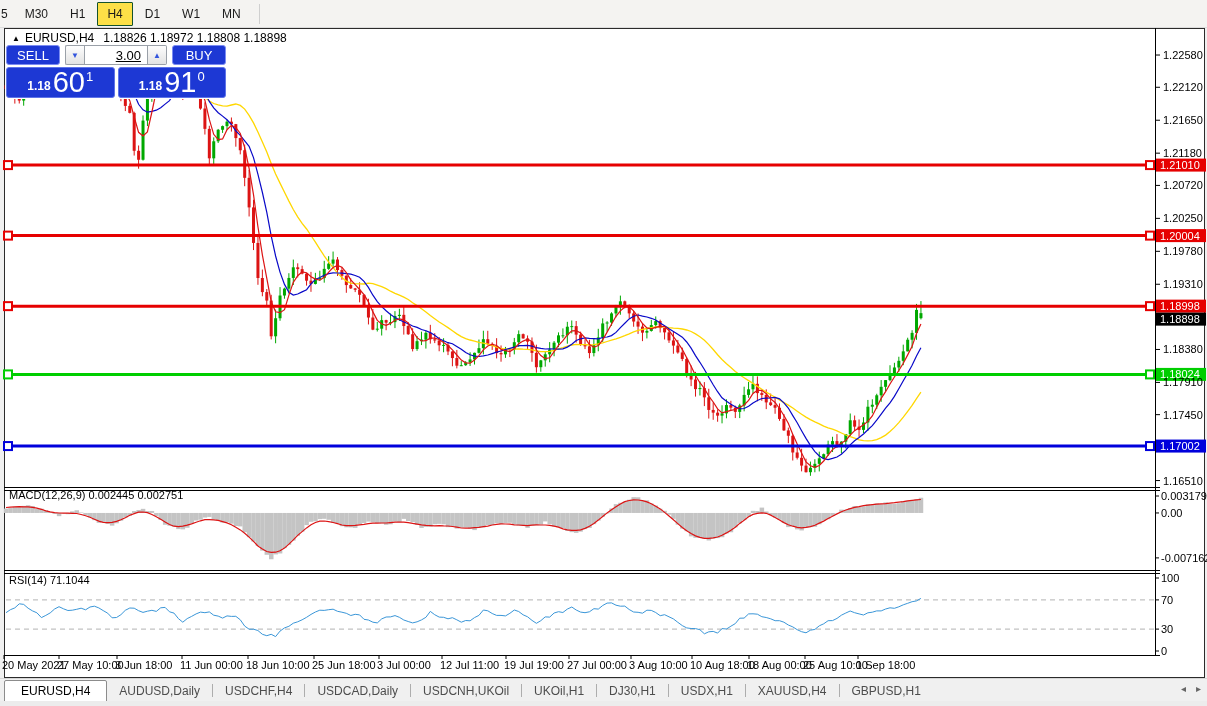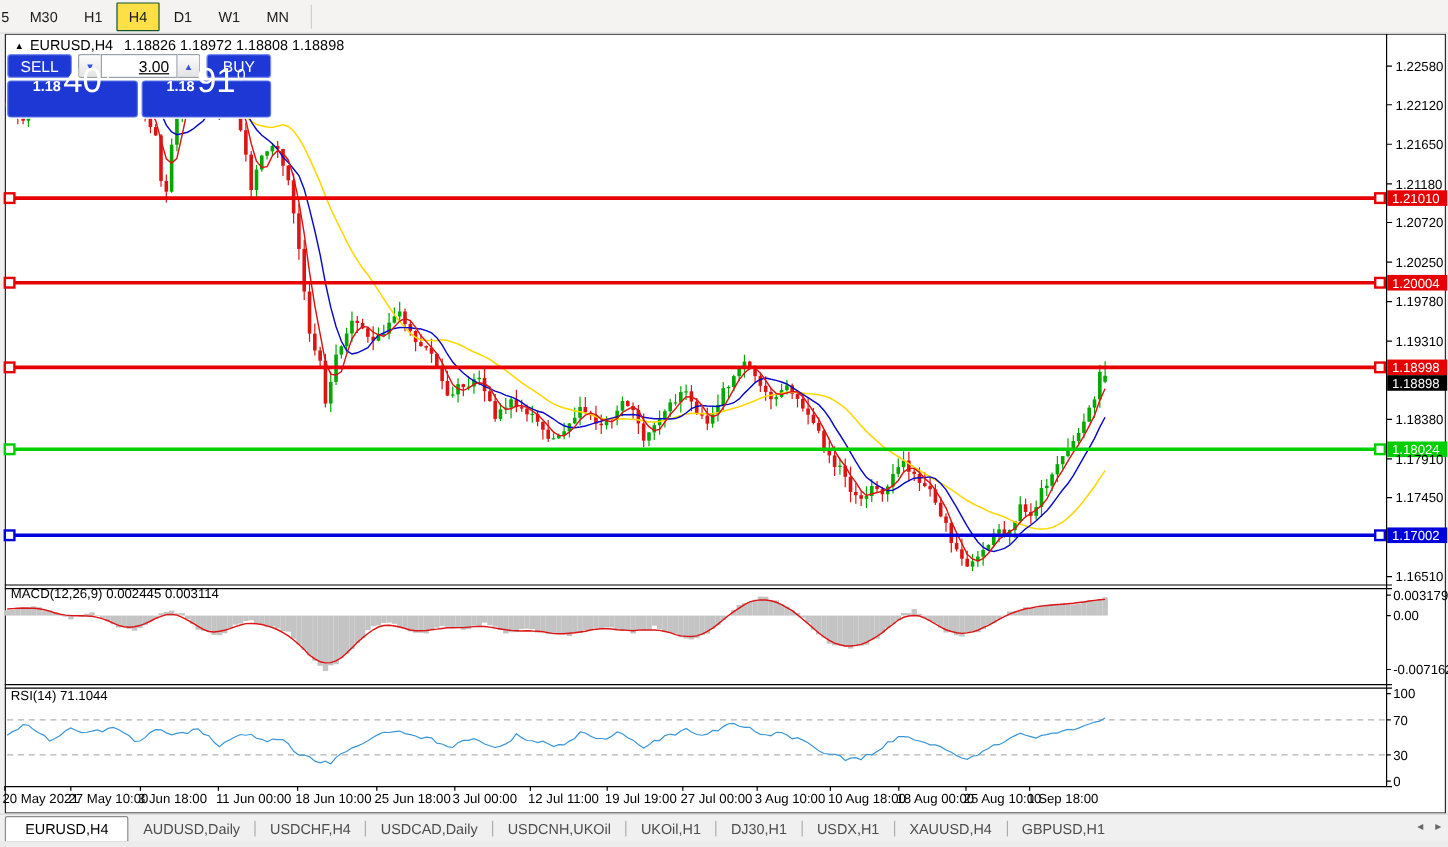--- a/index.html
+++ b/index.html
@@ -46,21 +46,21 @@
   }
   .spin-down{border-right:none;border-radius:2px 0 0 2px;}
   .spin-up{border-left:none;border-radius:0 2px 2px 0;}
   .vol-field{
     flex:1;background:#fff;border:1px solid #9aa0a8;font-size:13px;color:#000;
     display:flex;align-items:center;justify-content:flex-end;padding-right:6px;text-decoration:underline;
   }
   .tp-row2{display:flex;margin-top:2px;height:31px;}
   .quote-box{
     flex:1;background:#1d38d4;color:#fff;border:1px solid #5f74e8;border-radius:3px;
-    display:flex;align-items:flex-end;justify-content:center;padding-bottom:15px;cursor:pointer;
+    display:flex;align-items:flex-end;justify-content:center;padding-bottom:1px;cursor:pointer;
   }
   .quote-box + .quote-box{margin-left:3px;}
   .q-small{font-size:12px;font-weight:bold;margin-right:2px;margin-bottom:3px;}
   .q-big{font-size:29px;line-height:27px;}
   .q-sup{font-size:13px;margin-bottom:12px;margin-left:1px;}
   
   .ind-label{position:absolute;z-index:3;font-size:11px;color:#000;background:transparent;}
   .macd-label{left:9px;top:489px;}
   .rsi-label{left:9px;top:574px;}
   
@@ -860,32 +860,32 @@
       <div class="vol-field">3.00</div>
       <div class="spin-btn spin-up">
         <span>▲</span>
       </div>
     </div>
     <div class="btn-blue buy-btn">BUY</div>
   </div>
   <div class="tp-row2">
     <div class="quote-box">
       <span class="q-small">1.18</span>
-      <span class="q-big">40</span>
+      <span class="q-big">60</span>
       <span class="q-sup">1</span>
     </div>
     <div class="quote-box">
       <span class="q-small">1.18</span>
       <span class="q-big">91</span>
       <span class="q-sup">0</span>
     </div>
   </div>
 </div>
 
-<div class="ind-label macd-label">MACD(12,26,9) 0.002445 0.003114</div>
+<div class="ind-label macd-label">MACD(12,26,9) 0.002445 0.002751</div>
 <div class="ind-label rsi-label">RSI(14) 71.1044</div>
 
 <div class="tabbar">
   <span class="tab active">EURUSD,H4</span>
     <span class="tab">AUDUSD,Daily</span>
     <span class="tab-sep"></span>
     <span class="tab">USDCHF,H4</span>
     <span class="tab-sep"></span>
     <span class="tab">USDCAD,Daily</span>
     <span class="tab-sep"></span>

